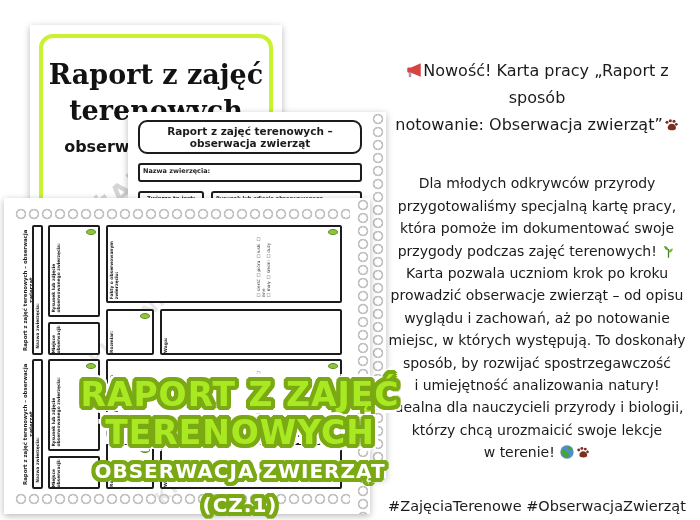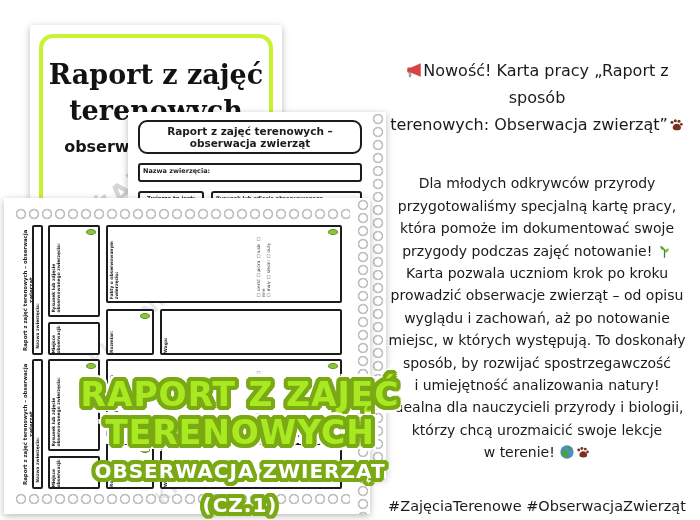--- a/index.html
+++ b/index.html
@@ -312,34 +312,34 @@
       <span class="fill">OBSERWACJA ZWIERZĄT (CZ.1)</span>
     </span>
   </div>
 
   <div id="right-panel">
     <div class="heading">
       <svg class="em-icon" width="18" height="18" viewBox="0 0 24 24">
         <path d="M21 3 8 8.5H4.5A1.5 1.5 0 0 0 3 10v4a1.5 1.5 0 0 0 1.5 1.5H8L21 21V3z" fill="#d64545"></path>
         <rect x="5" y="15.5" width="3.4" height="6" rx="1" fill="#9aa3ad"></rect>
       </svg><span>Nowość! Karta pracy „Raport z sposób</span>
-<span>terenowych: Obserwacja zwierząt”</span><svg class="em-icon" width="16" height="16" viewBox="0 0 24 24">
+<span>notowanie: Obserwacja zwierząt”</span><svg class="em-icon" width="16" height="16" viewBox="0 0 24 24">
         <circle cx="6" cy="8" r="2.3" fill="#7a2f1f"></circle>
           <circle cx="11" cy="5.5" r="2.3" fill="#7a2f1f"></circle>
         <circle cx="16.5" cy="6.5" r="2.3" fill="#7a2f1f"></circle>
           <circle cx="20" cy="11" r="2.1" fill="#7a2f1f"></circle>
         <path d="M13 10c3.5 0 6.5 3 6.5 6s-2.5 4-6 4-6.5-1-6.5-4 2.5-6 6-6z" fill="#7a2f1f"></path>
       </svg>
     </div>
 
     <div class="bodytext">
       <span>Dla młodych odkrywców przyrody
 przygotowaliśmy specjalną kartę pracy,
 która pomoże im dokumentować swoje
-przygody podczas zajęć notowanie! </span><svg class="em-icon" width="15" height="15" viewBox="0 0 24 24">
+przygody podczas zajęć terenowych! </span><svg class="em-icon" width="15" height="15" viewBox="0 0 24 24">
         <path d="M12 22V8" stroke="#3f7d23" stroke-width="2" fill="none"></path>
         <path d="M12 10C8 10 5 7 5 3c4 0 7 3 7 7z" fill="#56a832"></path>
         <path d="M12 14c4 0 7-3 7-7-4 0-7 3-7 7z" fill="#6fc13e"></path>
       </svg><span>
 Karta pozwala uczniom krok po kroku
 prowadzić obserwacje zwierząt – od opisu
 wyglądu i zachowań, aż po notowanie
 miejsc, w których występują. To doskonały
 sposób, by rozwijać spostrzegawczość
 i umiejętność analizowania natury!

